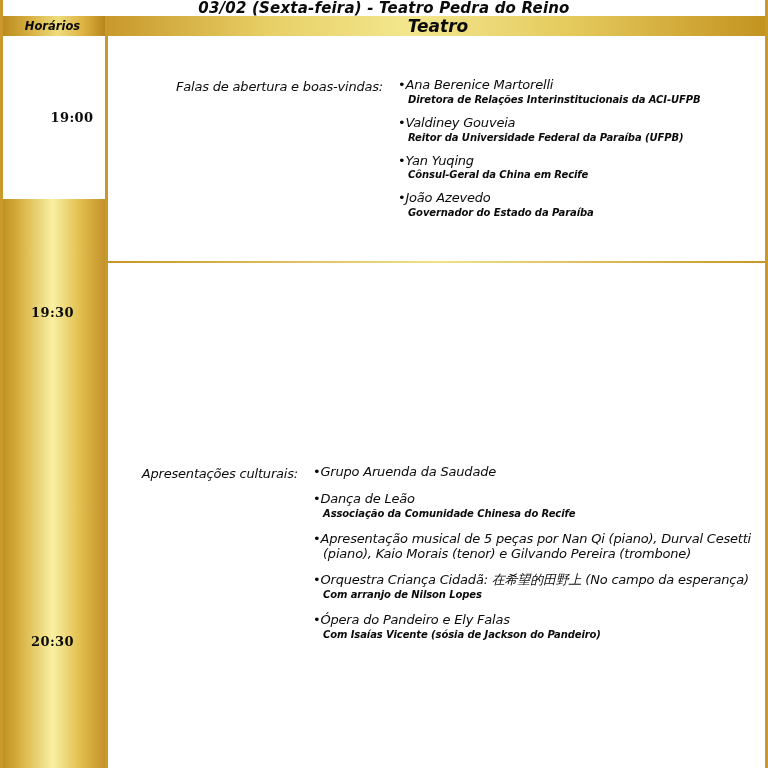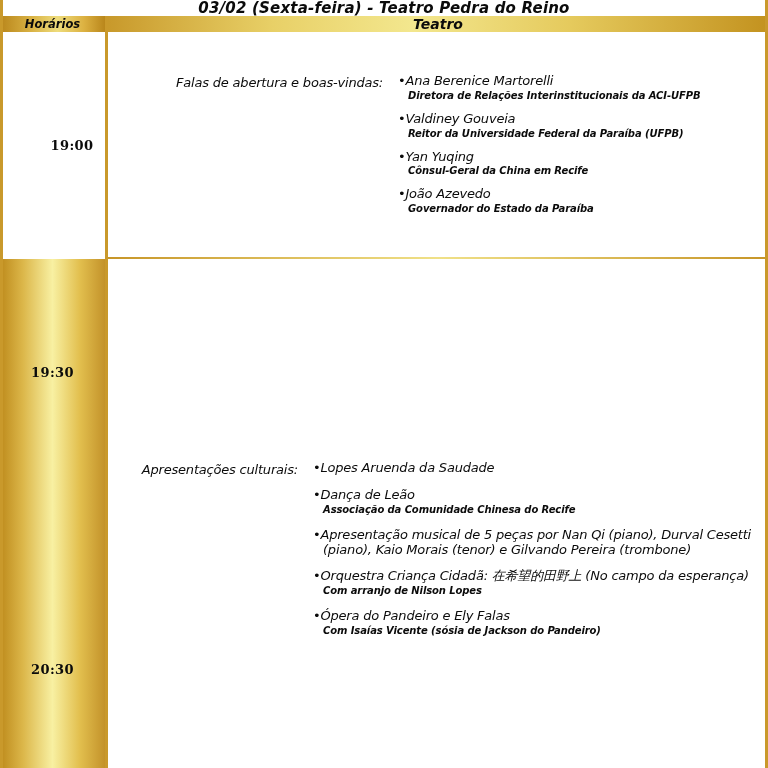--- a/index.html
+++ b/index.html
@@ -24,31 +24,31 @@
 
   .header-row { height:29px; display:flex; }
   .hcell-time {
     width:105px; display:flex; align-items:center; justify-content:center;
     font-size:11.5px; font-weight:bold; font-style:italic;
     background:linear-gradient(90deg,#b9861b 0%,#d9b244 30%,#eedc7c 55%,#dcb141 80%,#b9861b 100%);
   }
   .vdiv { width:3px; background:#c9992b; }
   .hcell-venue {
     flex:1; display:flex; align-items:center; justify-content:center;
-    font-size:14px; font-weight:bold; font-style:italic;
+    font-size:17px; font-weight:bold; font-style:italic;
     background:linear-gradient(90deg,#c8992b 0%,#e8d067 25%,#f3e78e 46%,#e5ca5d 70%,#c3921f 100%);
   }
 
   .body-grid { flex:1; display:flex; }
   .col-left { width:105px; display:flex; flex-direction:column; }
   .time-cell {
     display:flex; align-items:center; justify-content:center;
     font-family:"DejaVu Serif", serif; font-weight:bold; font-size:13px; letter-spacing:0.4px;
   }
-  .tc1 { height:227px; background:#fff;padding-left:39px; }
+  .tc1 { height:163px; background:#fff;padding-left:39px; }
   .tc2 { height:226px; }
   .tc3 { height:228px; background:#fff; }
   .tc4 { flex:1; }
   .gold-cell {
     background:linear-gradient(90deg,#bd8a1b 0%,#dcb74a 22%,#f8f0a2 50%,#e2bf4e 76%,#c3922a 100%);
   }
 
   .col-right { flex:1; display:flex; flex-direction:column; background:#fff; }
   .hline { height:2px; background:linear-gradient(90deg,#c79527 0%,#f0e188 50%,#c79527 100%); }
   .content-cell { display:flex; align-items:center; }
@@ -130,21 +130,21 @@
         </div>
       </div>
 
       <div class="hline"></div>
 
       <div class="content-cell cc2">
         <div class="block">
           <div class="block-label label-2">Apresentações culturais:</div>
           <div class="list list-2">
             <div class="item">
-              <div class="name">Lopes Aruenda da Saudade</div>
+              <div class="name">Grupo Aruenda da Saudade</div>
             </div>
             <div class="item">
               <div class="name">Dança de Leão</div>
               <div class="detail">Associação da Comunidade Chinesa do Recife</div>
             </div>
             <div class="item">
               <div class="name">Apresentação musical de 5 peças por Nan Qi (piano), Durval Cesetti</div>
               <div class="name cont">(piano), Kaio Morais (tenor) e Gilvando Pereira (trombone)</div>
             </div>
             <div class="item">

